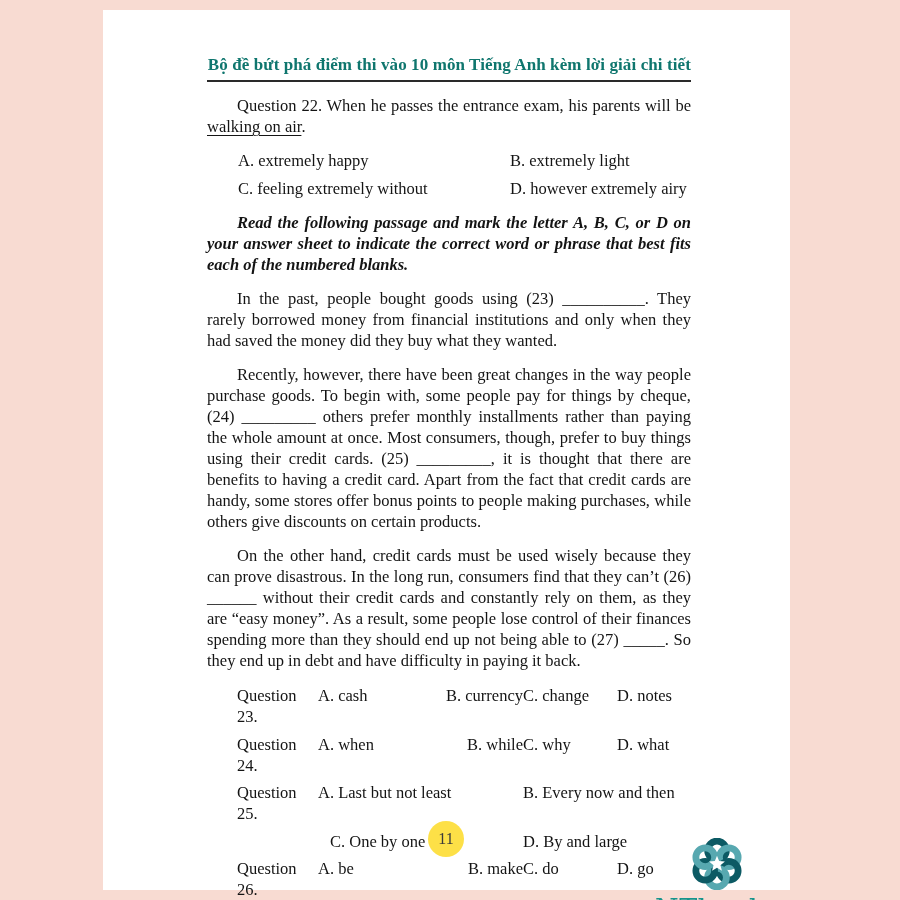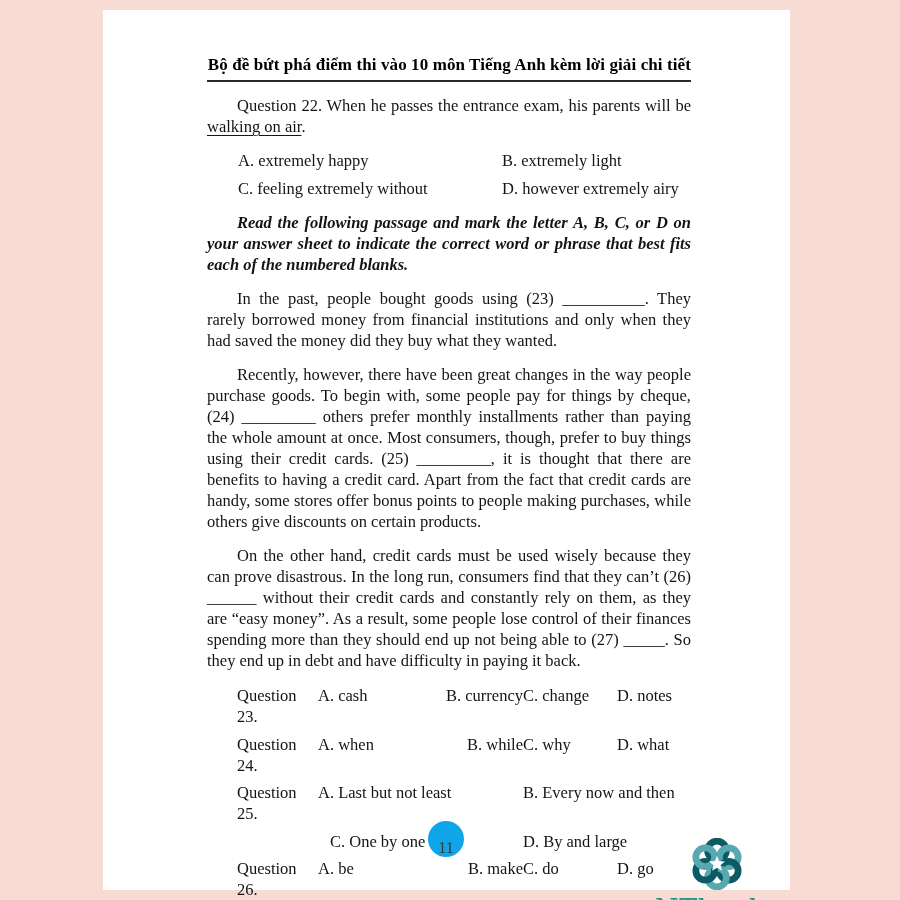--- a/index.html
+++ b/index.html
@@ -16,21 +16,21 @@
     width: 687px; height: 880px;
     background: #ffffff;
     box-sizing: border-box;
     padding: 45px 99px 0 104px;
   }
   .header-title {
     display: block;
     text-align: right;
     font-size: 17px;
     font-weight: bold;
-    color: #000000;
+    color: #0f766e;
     letter-spacing: 0.1px;
   }
   .header-rule {
     border: none;
     border-top: 2.5px solid #2a2a2a;
     margin: 5px 0 0 0;
   }
   .body-text {
     font-size: 16.5px;
     line-height: 21px;
@@ -41,20 +41,21 @@
     text-align: justify;
     text-indent: 30px;
   }
   p.q22 { }
   .underline { text-decoration: underline; text-underline-offset: 3px; }
   .instruction { font-weight: bold; font-style: italic; }
   .opt-row {
     display: flex;
     padding-left: 31px;
     margin-top: 7px;
+    gap: 8px;
   }
   .opt-row.first { margin-top: 13px; }
   .opt-a { width: 264px; flex: none; }
   .opt-b { flex: 1; }
   .mc-block { margin-top: 14px; }
   .mc-row {
     display: flex;
     padding-left: 30px;
     margin-top: 6.5px;
   }
@@ -66,22 +67,22 @@
   .col-ab { width: 205px; flex: none; }
   .col-cd { flex: 1; }
   .spacer { width: 93px; flex: none; }
   .col-c2 { width: 193px; flex: none; }
   .page-circle {
     position: absolute;
     left: 343px; bottom: 33px;
     transform: translateX(-50%);
     width: 36px; height: 36px;
     border-radius: 50%;
-    background: #0ea5e9;
-    display: flex; align-items: flex-end; justify-content: center;
+    background: #fde047;
+    display: flex; align-items: center; justify-content: center;
     font-size: 16px;
     color: #3a3a3a;
   }
   .brand-logo {
     position: absolute;
     left: 654px; top: 838px;
     display: flex;
     align-items: center;
     z-index: 5;
     flex-direction: column;

